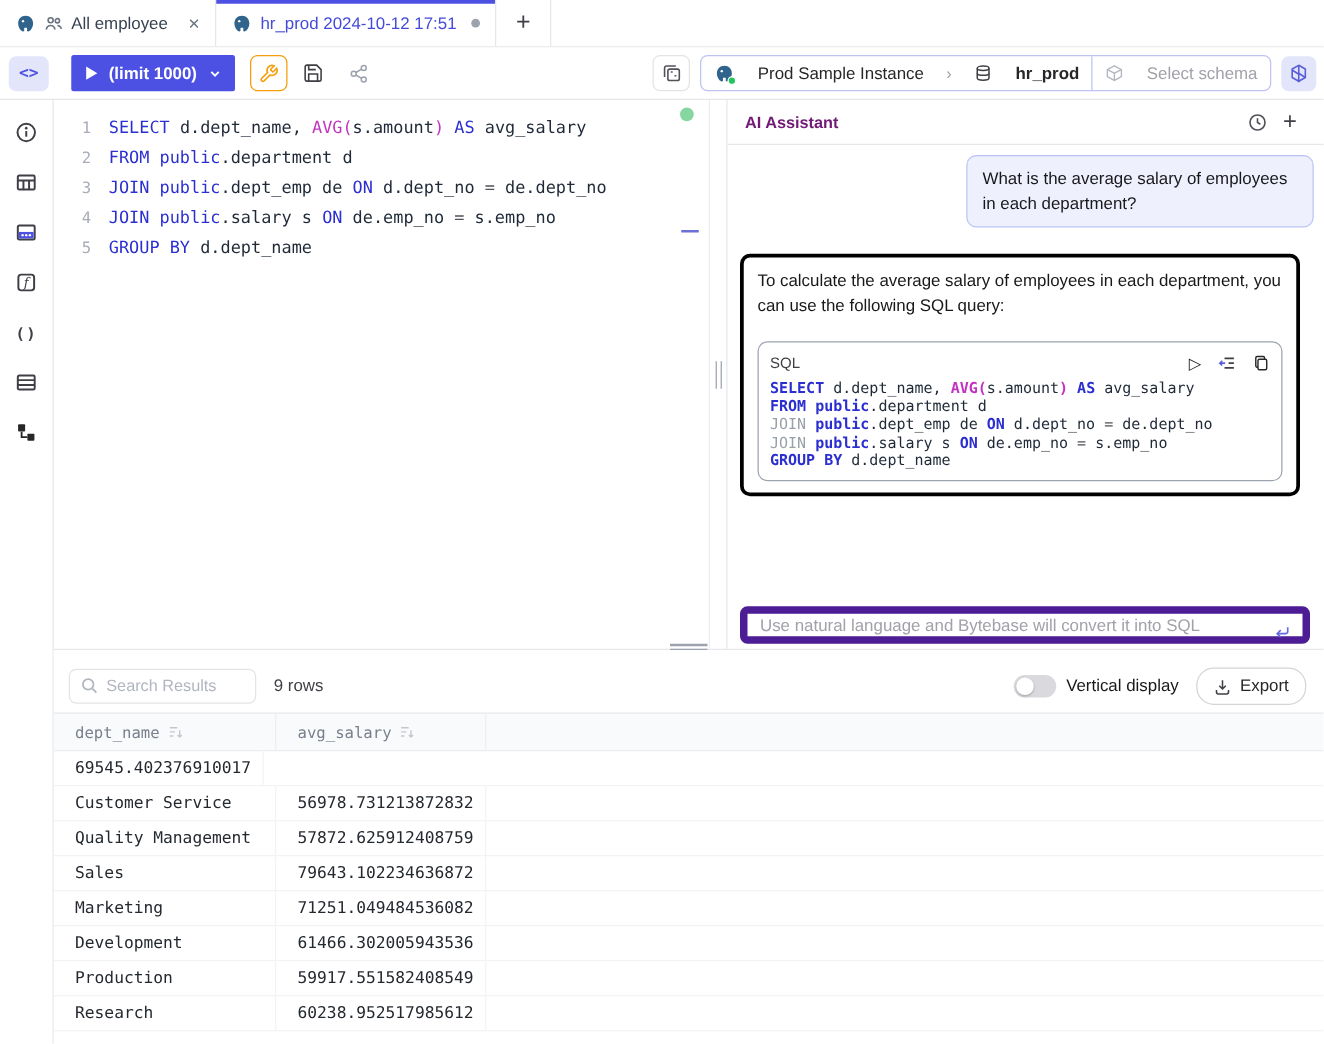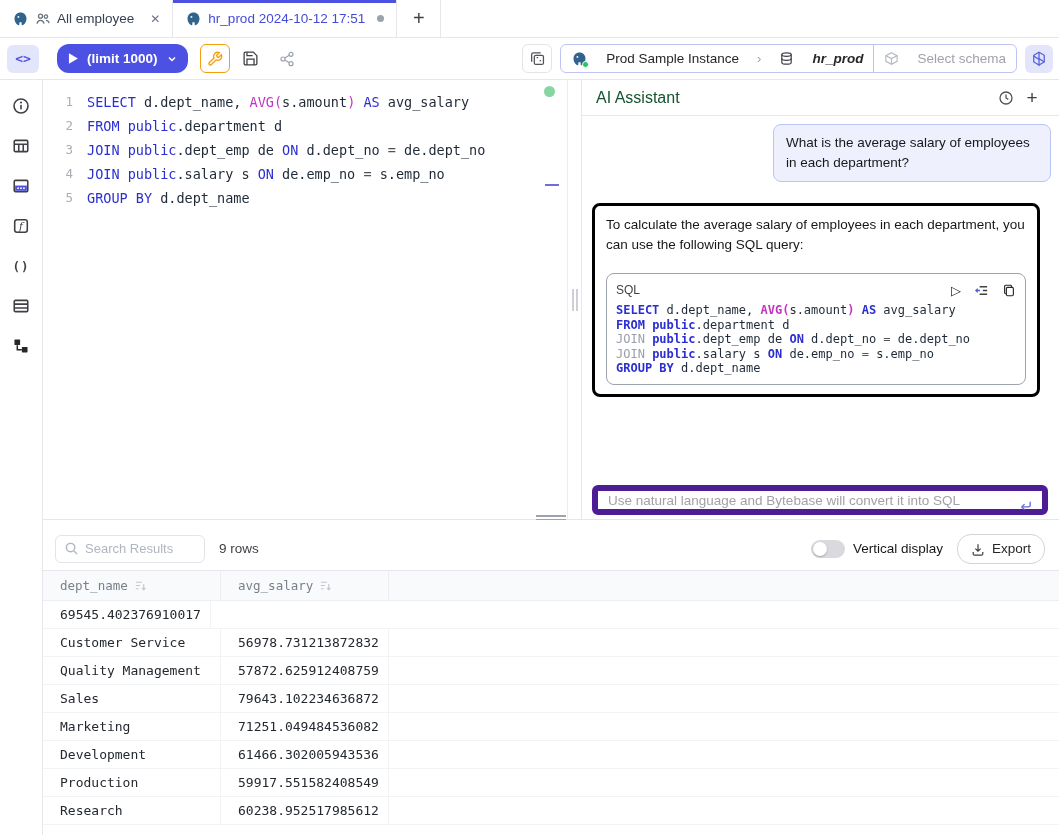--- a/index.html
+++ b/index.html
@@ -13,32 +13,32 @@
   .tab .close { margin-left:10px; color:#6b7280; font-size:12px; }
   .tab.active { color:#444bd8; }
   .tab.active::before { content:""; position:absolute; top:0; left:0; right:0; height:3px; background:#4d51e3; }
   .dirty-dot { width:7px; height:7px; border-radius:50%; background:#9ca3af; margin-left:6px; }
   .newtab { width:44px; display:flex; align-items:center; justify-content:center; font-size:20px; color:#3f3f46; border-right:1px solid #e5e7eb; cursor:pointer; }
 
   
   .toolbar { height:42px; display:flex; align-items:center; border-bottom:1px solid #e5e7eb; padding:0 6px; background:#fff; }
   .codetoggle { width:32px; height:28px; margin-left:1px; border-radius:6px; background:#e3e5fb; color:#4d51e3;
     font-family:"DejaVu Sans Mono", monospace; font-size:13px; font-weight:bold; display:flex; align-items:center; justify-content:center; cursor:pointer; }
-  .runbtn { margin-left:18px; height:29px; background:#4d51e3; border-radius:12px; color:#fff; display:flex; align-items:center; padding:0 10px 0 10px; gap:8px; cursor:pointer; }
+  .runbtn { margin-left:18px; height:29px; background:#4d51e3; border-radius:2px; color:#fff; display:flex; align-items:center; padding:0 10px 0 10px; gap:8px; cursor:pointer; }
   .runbtn .lbl { font-size:13.5px; font-weight:bold; }
   .iconbtn { width:30px; height:29px; border-radius:6px; display:flex; align-items:center; justify-content:center; cursor:pointer; background:#fff; }
   .wrench { margin-left:12px; border:1px solid #f59e0b; }
   .save { margin-left:6px; }
   .share { margin-left:6px; }
   .tb-spacer { flex:1; }
   .batchbtn { width:30px; height:29px; border:1px solid #e4e4e7; border-radius:6px; display:flex; align-items:center; justify-content:center; margin-right:8px; cursor:pointer; background:#fff; }
   .conn { height:29px; display:flex; align-items:stretch; border:1px solid #bfc3f2; border-radius:6px; overflow:hidden; background:#fff; }
   .conn .seg { display:flex; align-items:center; gap:18px; padding:0 10px; font-size:13.5px; color:#27272a; cursor:pointer; }
   .conn .seg.schema { border-left:1px solid #bfc3f2; color:#a1a1aa; min-width:118px; }
-  .conn .dbname { font-weight:bold;font-style:italic; }
+  .conn .dbname { font-weight:bold; }
   .conn .crumb-sep { color:#a1a1aa; font-size:13px; }
   .pgwrap { position:relative; width:17px; height:16px; }
   .statusdot { position:absolute; right:-1px; bottom:-1px; width:7px; height:7px; border-radius:50%; background:#22c55e; border:1.5px solid #fff; }
   .aibtn { width:28px; height:28px; margin-left:8px; margin-right:0; border-radius:6px; background:#e3e5fb; display:flex; align-items:center; justify-content:center; cursor:pointer; }
 
   
   .bodyrow { display:flex; height:755px; }
   .sidebar { width:43px; border-right:1px solid #e5e7eb; padding-top:12px; display:flex; flex-direction:column; align-items:center; gap:12px; background:#fff; }
   .sb-item { width:28px; height:28px; display:flex; align-items:center; justify-content:center; border-radius:6px; cursor:pointer; }
   .paren-glyph { font-size:12.5px; font-weight:bold; color:#3f3f46; letter-spacing:1px; font-family:"DejaVu Sans Mono", monospace; }
@@ -52,21 +52,21 @@
   .tk-kw { color:#2b2fd0; } .tk-mg { color:#c333c3; } .tk-op { color:#52525b; } .tk-pl { color:#1f2937; } .tk-dim { color:#9aa0aa; }
   .activity-dot { position:absolute; top:6px; right:12px; width:11px; height:11px; border-radius:50%; background:#86d6a2; }
   .ov-mark { position:absolute; top:104px; right:8px; width:14px; height:2px; background:#6b6fd8; }
   .vdivider { width:15px; border-left:1px solid #ebedf0; border-right:1px solid #e5e7eb; position:relative; background:#fff; cursor:col-resize; }
   .vhandle { position:absolute; top:50%; left:50%; transform:translate(-50%,-50%); display:flex; gap:3px; }
   .vhandle i { display:block; width:1px; height:22px; background:#9ca3af; }
 
   
   .aipanel { width:477px; display:flex; flex-direction:column; background:#fff; }
   .ai-head { height:36px; display:flex; align-items:center; padding:0 14px; border-bottom:1px solid #e5e7eb; }
-  .ai-title { font-size:16px; font-weight:normal; color:#14532d; }
+  .ai-title { font-size:13px; font-weight:bold; color:#701a75; }
   .ai-head .sp { flex:1; }
   .ai-headicon { width:26px; height:26px; display:flex; align-items:center; justify-content:center; cursor:pointer; color:#52525b; }
   .plus-glyph { font-size:19px; font-weight:300; color:#3f3f46; }
   .ai-chat { flex:1; padding:8px 8px 0 10px; overflow:hidden; }
   .ai-user { margin-left:auto; width:278px; background:#eef0fe; border:1px solid #bcc3f7; border-radius:8px; padding:8px 12px; font-size:13.5px; line-height:20px; color:#18181b; }
   .ai-answer { margin-top:21px; margin-left:0; margin-right:11px; border:3px solid #000000; border-radius:8px; padding:9px 11px; font-size:13.5px; line-height:20px; color:#18181b; }
   .ai-codeblock { margin-top:18px; border:1px solid #9ca3af; border-radius:8px; padding:6px 9px 8px; }
   .ai-codehead { display:flex; align-items:center; height:20px; }
   .ai-codelabel { font-size:12px; color:#3f3f46; }
   .ai-codehead .sp { flex:1; }

